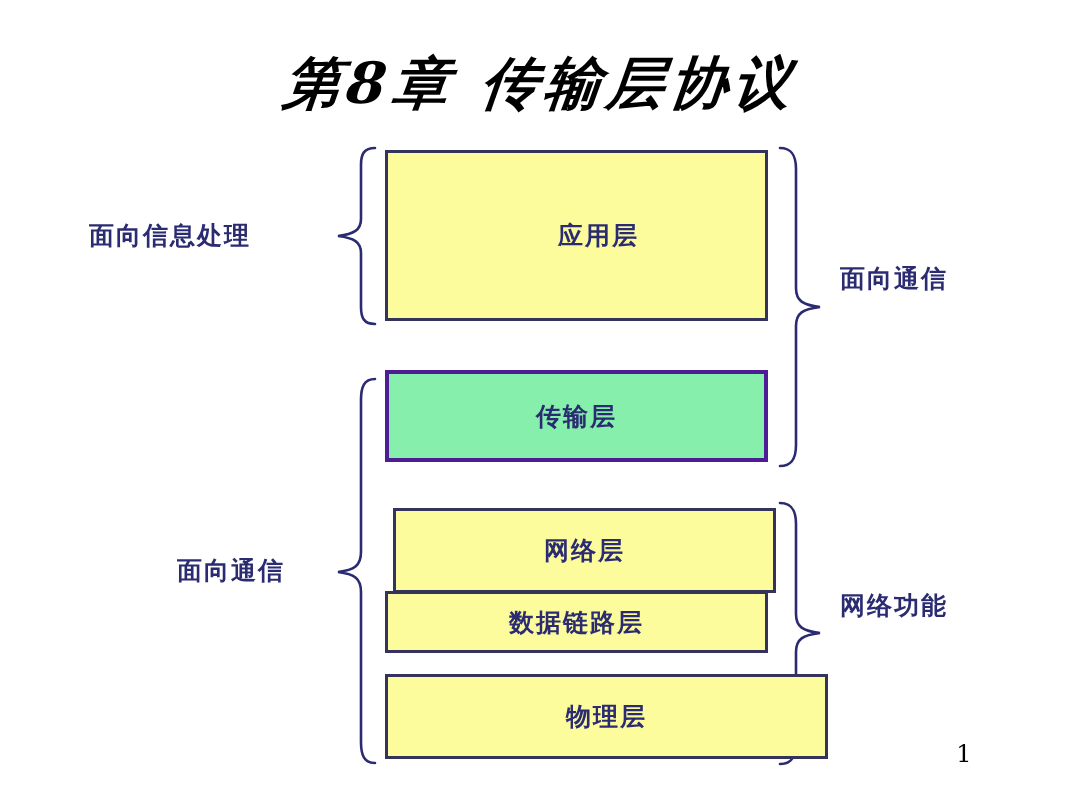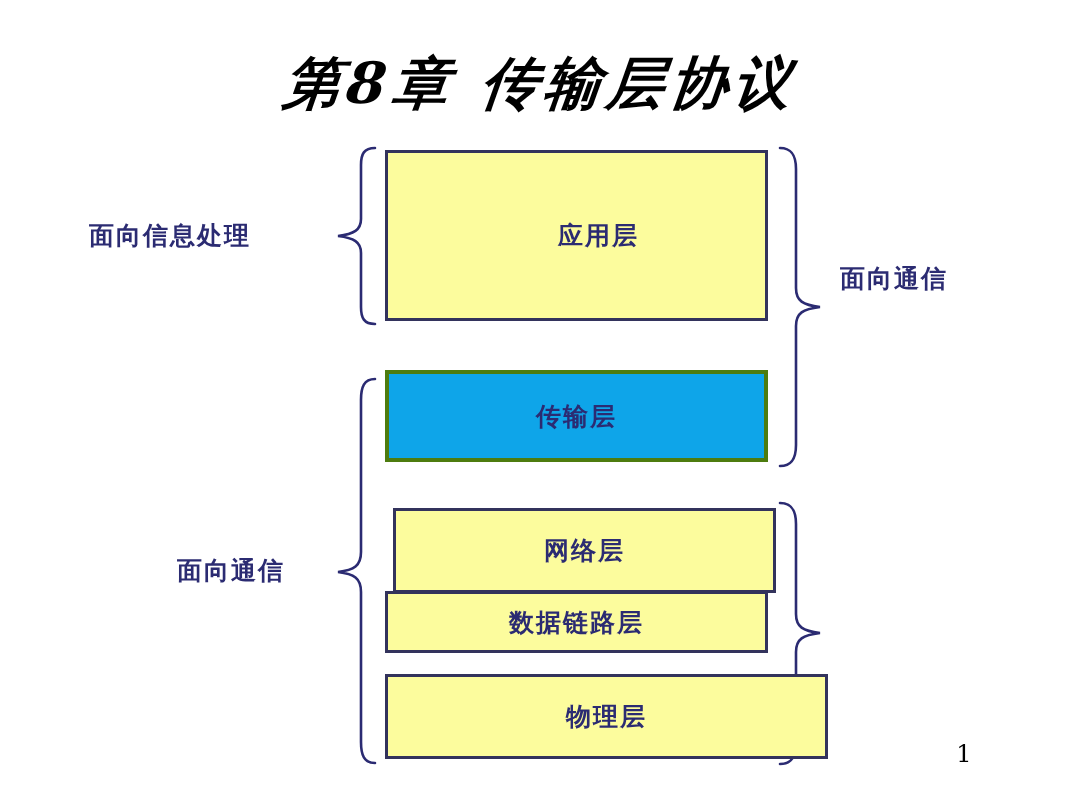--- a/index.html
+++ b/index.html
@@ -48,22 +48,22 @@
     font-weight: bold;
     font-size: 25px;
     letter-spacing: 2px;
     font-family: "Liberation Sans", sans-serif;
   }
   .layer-yellow {
     background: #fcfc9d;
     border: 3px solid #33335c;
   }
   .layer-blue {
-    background: #0ea5e9;
-    border: 4px solid #4d7c0f;
+    background: #86efac;
+    border: 4px solid #4c1d95;
   }
 
   #box-application {
     left: 385px; top: 150px;
     width: 383px; height: 171px; padding-left: 44px;
   }
   #box-transport {
     left: 385px; top: 370px;
     width: 383px; height: 92px;
   }
@@ -158,16 +158,17 @@
   <div id="box-physical" class="layer-box layer-yellow">
     <span>物理层</span>
   </div>
 
   <div id="label-info-processing" class="side-label">面向信息处理</div>
 
   <div id="label-communication" class="side-label">面向通信</div>
 
   <div id="label-user-function" class="side-label">面向通信</div>
 
+  <div id="label-network-function" class="side-label">网络功能</div>
 
   <div id="page-number">1</div>
 
 </div>
 
 </body></html>

